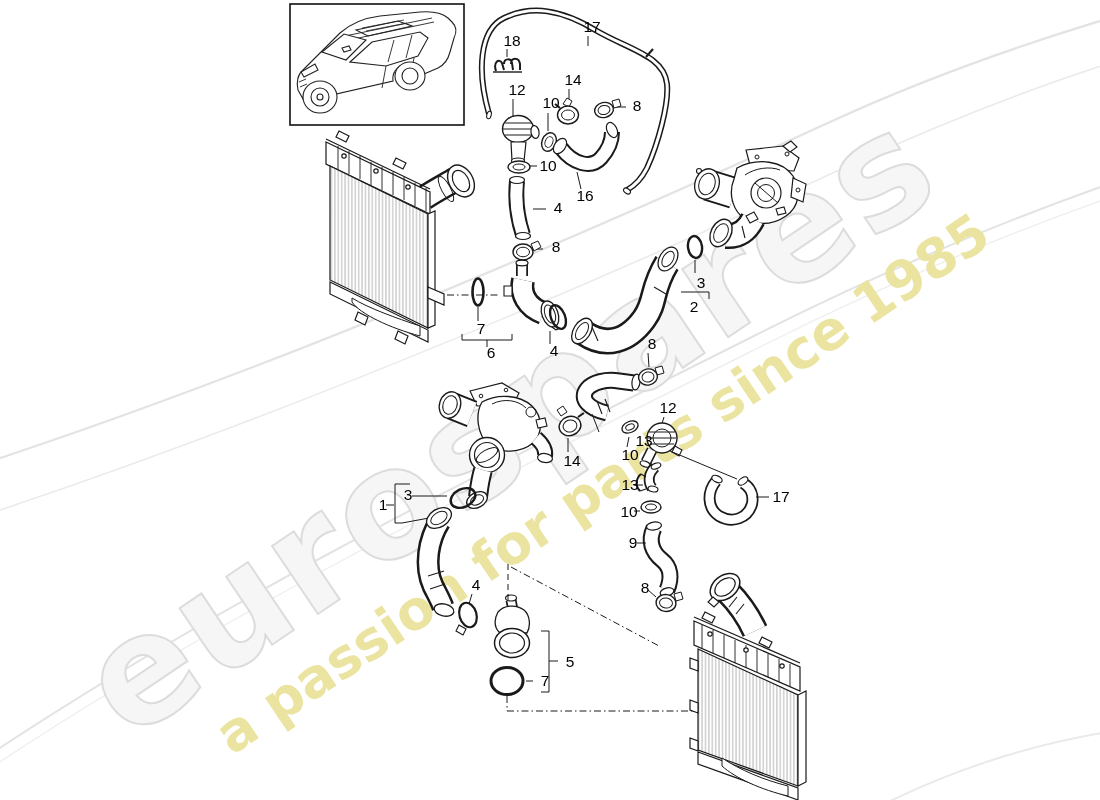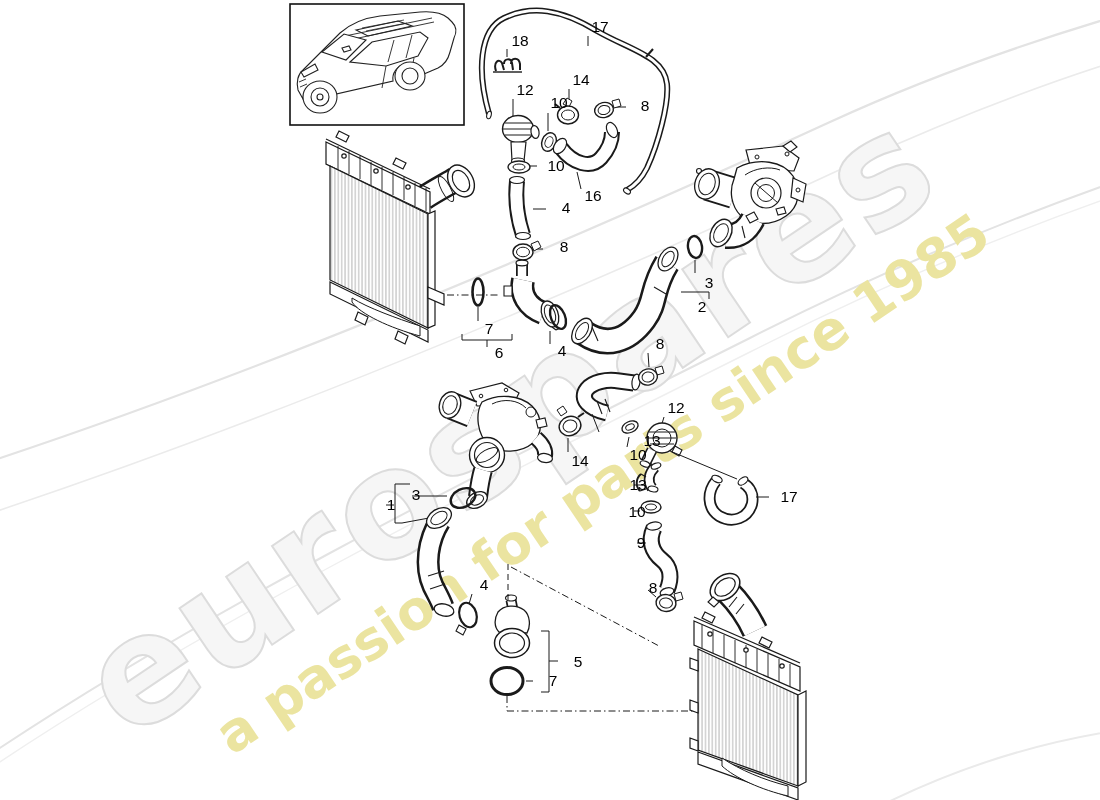--- a/index.html
+++ b/index.html
@@ -1,19 +1,19 @@
 <!DOCTYPE html>
 <html><head>
 <meta charset="utf-8">
 <style>
   html,body{margin:0;padding:0;background:#fff;}
   .stage{position:relative;width:1100px;height:800px;overflow:hidden;background:#fff;
          font-family:"Liberation Sans", sans-serif;}
   .stage svg{position:absolute;left:0;top:0;}
-  .callout-layer{position:absolute;left:12px;top:0;width:951px;height:800px;pointer-events:none;}
+  .callout-layer{position:absolute;left:4px;top:0;width:951px;height:800px;pointer-events:none;}
   .callout{position:absolute;transform:translate(-50%,-50%);font-size:15.5px;color:#000;
            font-family:"Liberation Sans", sans-serif;line-height:1;}
   .wm-brand{font-family:"DejaVu Sans", sans-serif;font-weight:bold;letter-spacing:4px;}
   .wm-tag{font-family:"DejaVu Sans", sans-serif;font-weight:bold;}
 </style>
 </head>
 <body>
 
 <div class="stage">
 <svg width="1100" height="800" viewBox="0 0 1100 800">

